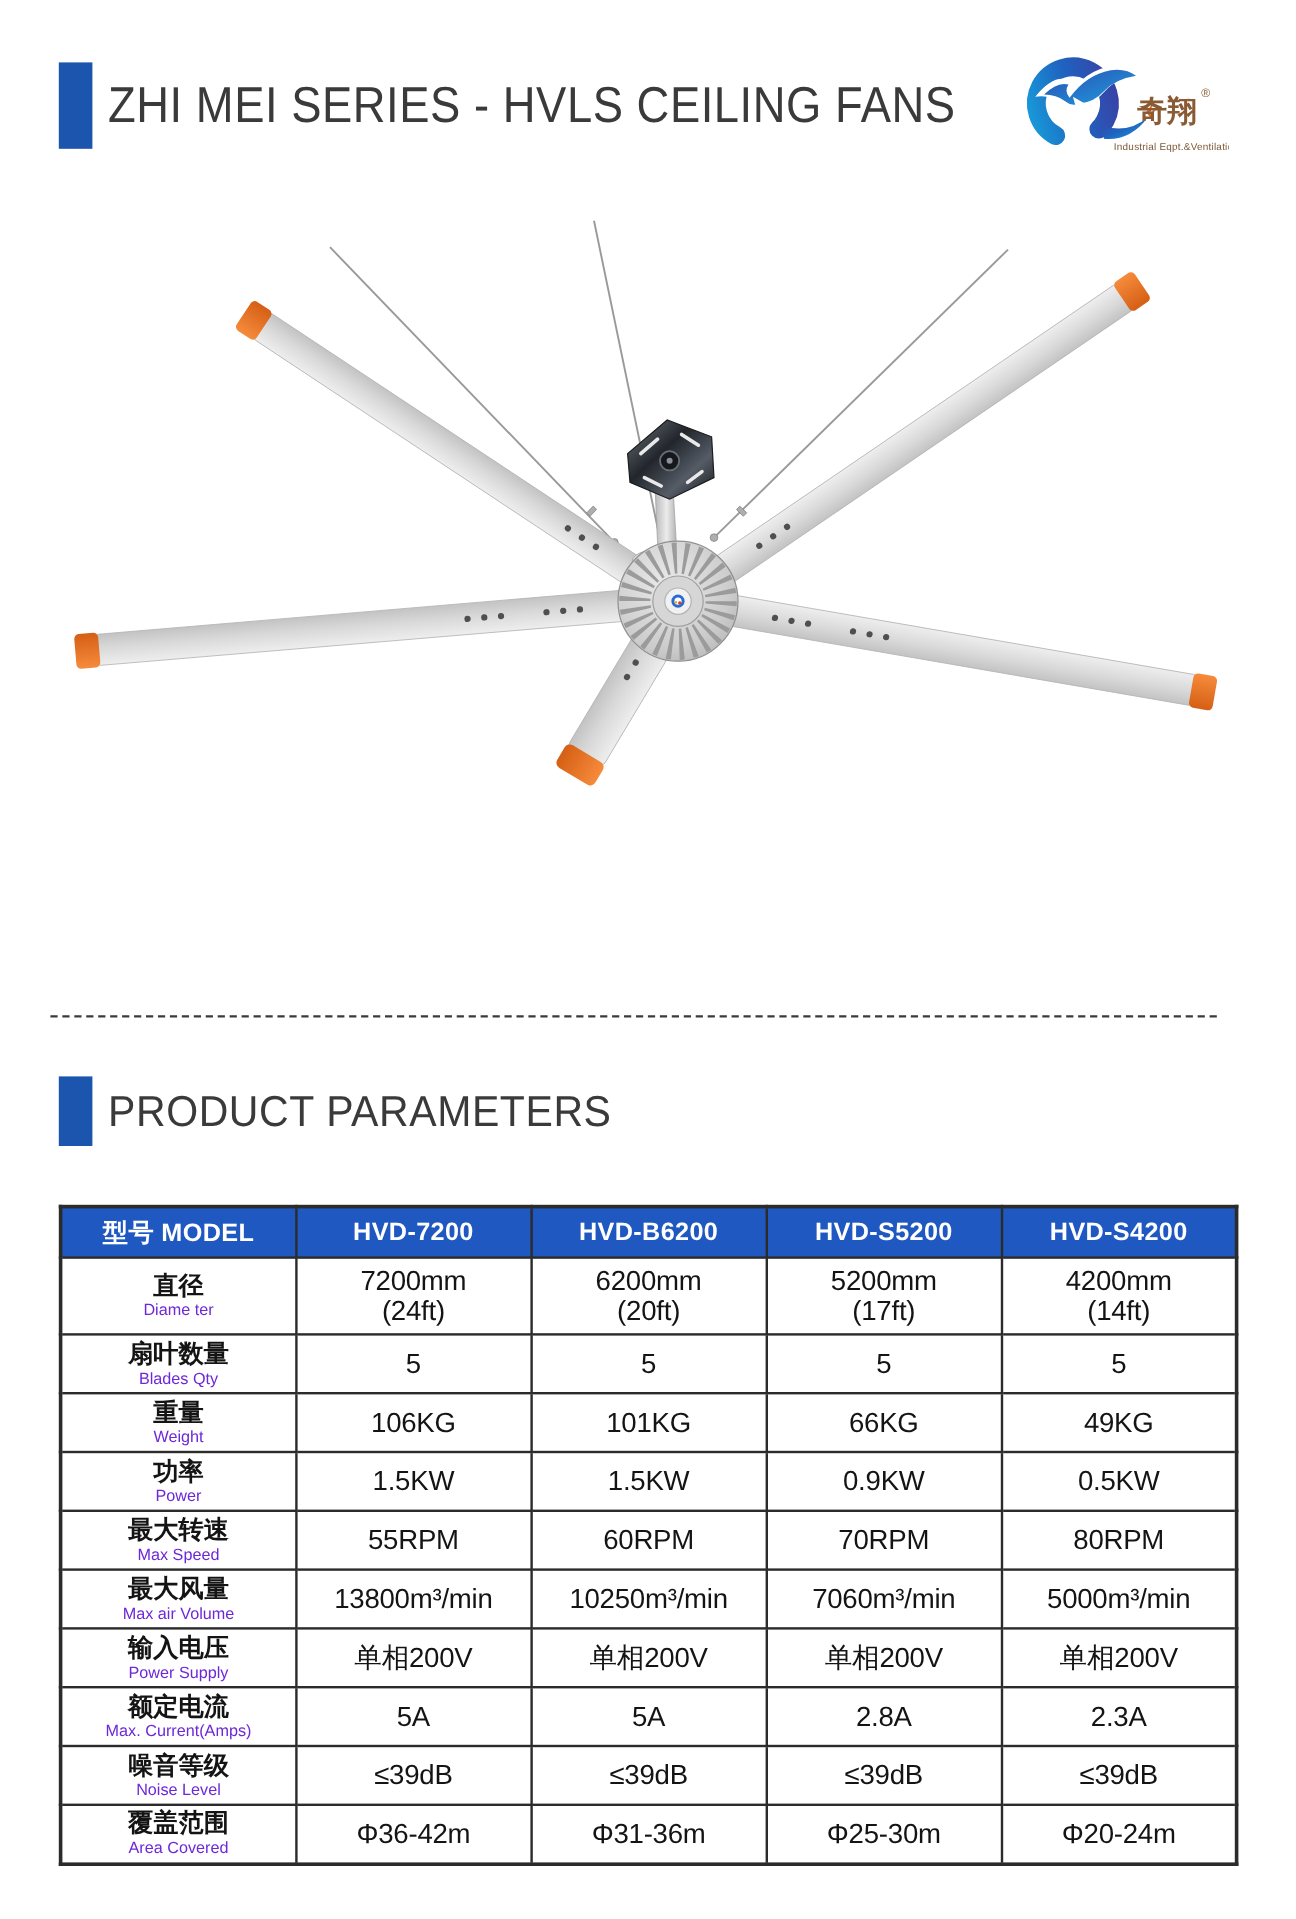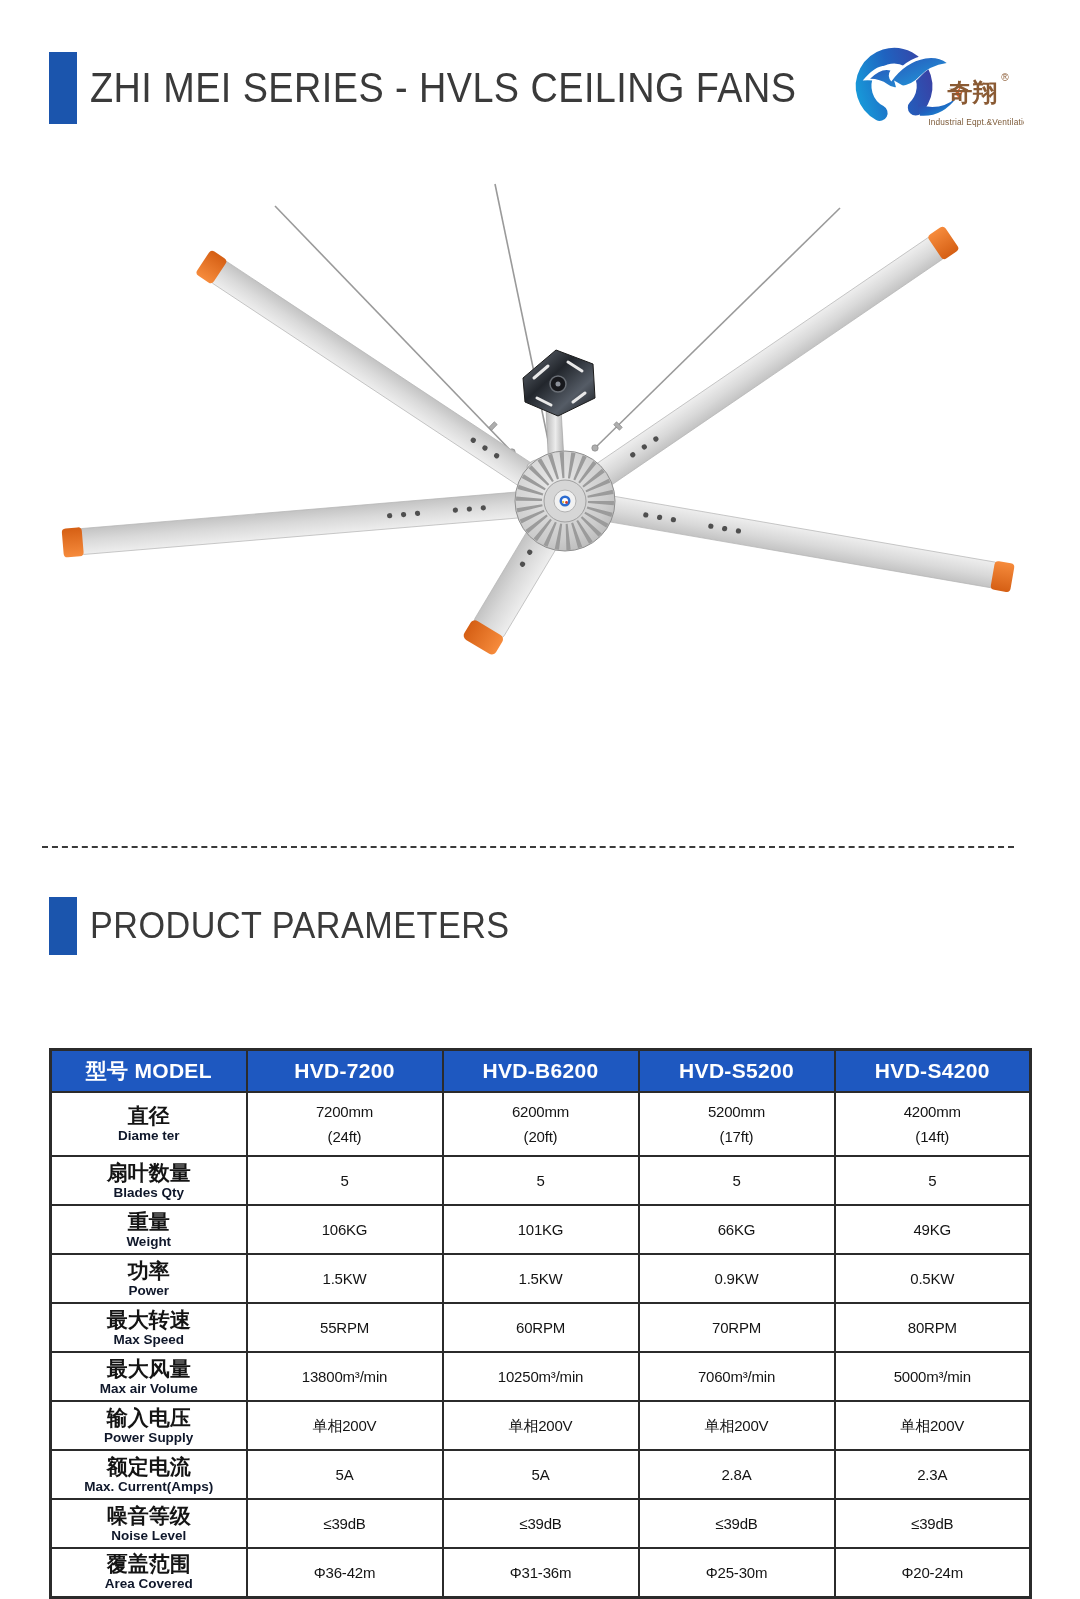--- a/index.html
+++ b/index.html
@@ -27,31 +27,31 @@
   .dashed-divider{position:absolute;left:42px;top:838px;width:972px;height:0;
                   border:none;border-top:2.5px dashed #3a3a3a;}
 
   
   .accent-bar-2{position:absolute;left:49px;top:897px;width:28px;height:58px;background:#1b55ad;}
   .section-title{position:absolute;left:90px;top:897px;height:58px;line-height:58px;margin:0;
                  font-size:36px;font-weight:500;color:#3a3a3a;letter-spacing:.5px;white-space:nowrap;
                  transform:scaleX(.95);transform-origin:left center;}
 
   
-  .params-table{position:absolute;left:49px;top:1048px;width:983px;border-collapse:collapse;
+  .params-table{position:absolute;left:49px;top:1004px;width:983px;border-collapse:collapse;
                 table-layout:fixed;border:3px solid #2b2b2b;}
   .params-table th,.params-table td{border:2px solid #2b2b2b;text-align:center;vertical-align:middle;
                 padding:0;}
   .params-table thead th{background:#1e58c0;color:#ffffff;font-size:21px;font-weight:700;height:40px;
                 letter-spacing:.3px;}
   .row-std{height:49px;}
   .row-tall{height:64px;margin-left:16px;}
   .cell-label .cn{font-size:21px;font-weight:700;color:#141414;line-height:24px;}
-  .cell-label .en{font-size:13.5px;font-weight:700;color:#0f172a;line-height:16px;}
-  .cell-value{font-size:15px;font-weight:500;color:#141414;white-space:pre-line;line-height:25px;
+  .cell-label .en{font-size:13.5px;font-weight:400;color:#6d28d9;line-height:16px;}
+  .cell-value{font-size:23px;font-weight:500;color:#141414;white-space:pre-line;line-height:25px;
               letter-spacing:-.2px;}
 </style>
 </head>
 <body>
 
 <div class="page">
 
   <div class="accent-bar"></div>
   <h1 class="page-title">ZHI MEI SERIES - HVLS CEILING FANS</h1>
 

